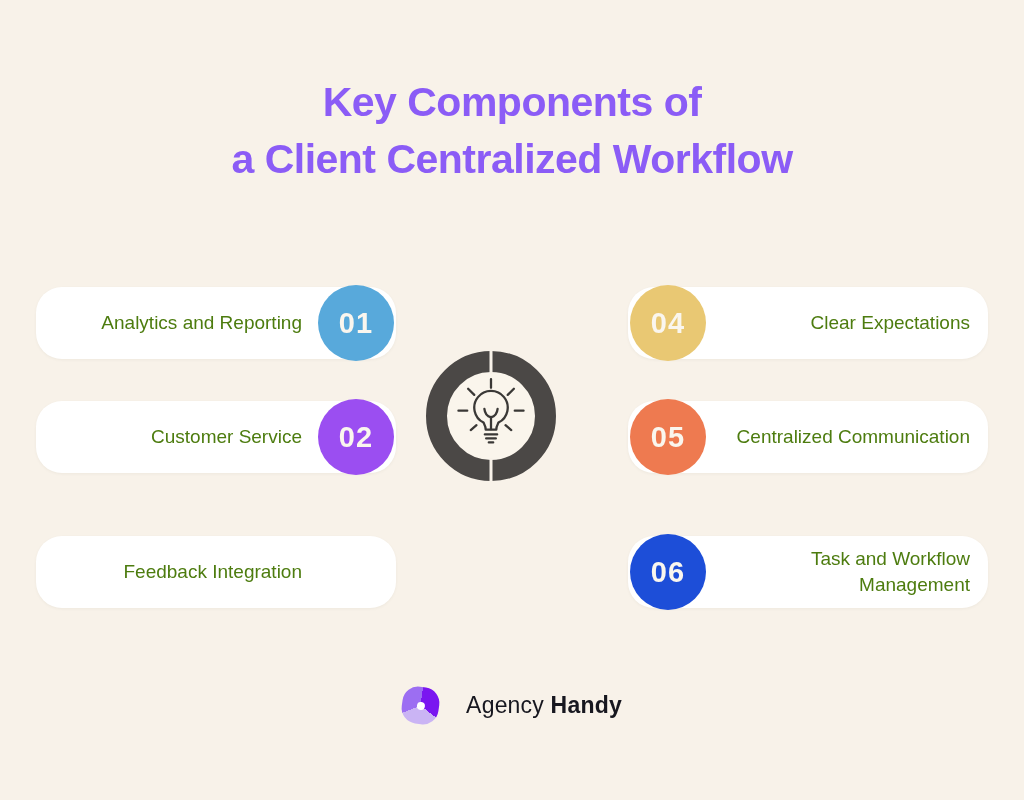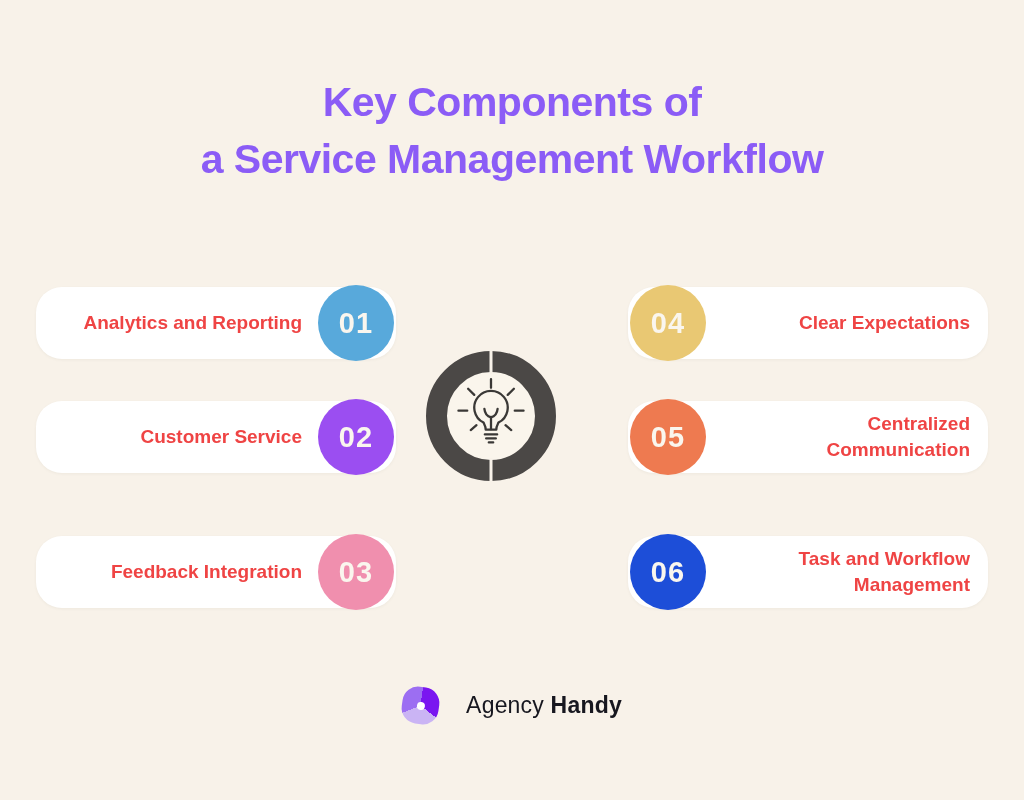--- a/index.html
+++ b/index.html
@@ -42,22 +42,22 @@
   }
   .row1 { top: 287px; }
   .row2 { top: 401px; }
   .row3 { top: 536px; }
   .card-left  { left: 36px; }
   .card-right { left: 628px; }
 
   .card-label {
     flex: 1;
     font-size: 19px;
-    font-weight: 700;
-    color: #ef4444;
+    font-weight: 400;
+    color: #4d7c0f;
     line-height: 1.35;
   }
   .card-left  .card-label { text-align: right; padding: 0 94px 0 18px; }
   .card-right .card-label { text-align: right;  padding: 0 18px 0 94px; }
 
   .num-circle {
     position: absolute;
     top: -2px;
     width: 76px;
     height: 76px;
@@ -139,40 +139,37 @@
   }
   .brand-text b { font-weight: 700; }
 </style>
 </head>
 <body>
 
 <div class="canvas" style="background: rgb(248, 242, 233);">
 
   <div class="title">
     <div>Key Components of</div>
-    <div>a Service Management Workflow</div>
+    <div>a Client Centralized Workflow</div>
   </div>
 
   <div class="card card-left row1">
     <span class="card-label">Analytics and Reporting</span>
     <span class="num-circle" style="background: rgb(88, 169, 219);">
       <span class="num">01</span>
     </span>
   </div>
   <div class="card card-left row2">
     <span class="card-label">Customer Service</span>
     <span class="num-circle" style="background: rgb(155, 78, 241);">
       <span class="num">02</span>
     </span>
   </div>
   <div class="card card-left row3">
     <span class="card-label">Feedback Integration</span>
-    <span class="num-circle" style="background: rgb(240, 143, 174);">
-      <span class="num">03</span>
-    </span>
   </div>
 
   <div class="card card-right row1">
     <span class="num-circle" style="background: rgb(233, 200, 115);">
       <span class="num">04</span>
     </span>
     <span class="card-label">Clear Expectations</span>
   </div>
   <div class="card card-right row2">
     <span class="num-circle" style="background: rgb(238, 122, 80);">

